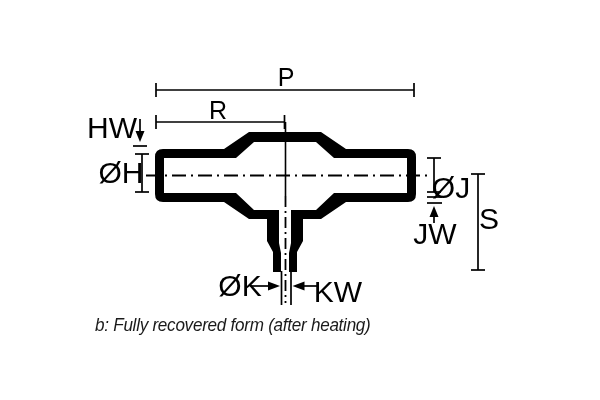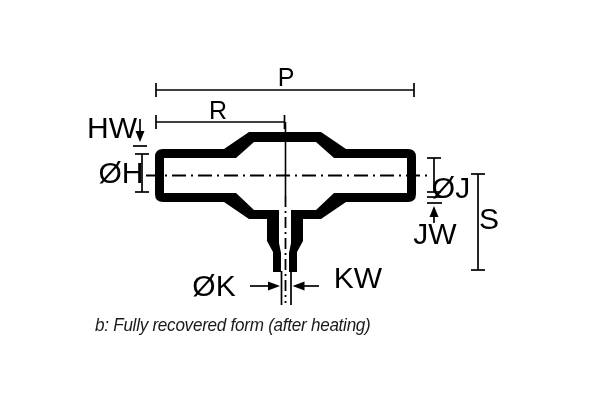--- a/index.html
+++ b/index.html
@@ -124,17 +124,17 @@
     </g>
   </svg>
 
   <div class="dim-label big" style="left:286px; top:77px;">P</div>
   <div class="dim-label big" style="left:218px; top:110px;">R</div>
   <div class="dim-label" style="left:112px; top:128px;">HW</div>
   <div class="dim-label" style="left:121px; top:173px;text-align:center;">ØH</div>
   <div class="dim-label" style="left:451px; top:174px;margin-top:14px;">ØJ</div>
   <div class="dim-label" style="left:435px; top:234px;">JW</div>
   <div class="dim-label" style="left:489px; top:219px;">S</div>
-  <div class="dim-label" style="left:214px; top:286px;text-align:right;">ØK</div>
-  <div class="dim-label" style="left:338px; top:278px;margin-left:20px;">KW</div>
+  <div class="dim-label" style="left:240px; top:286px;text-align:right;">ØK</div>
+  <div class="dim-label" style="left:338px; top:292px;">KW</div>
 
   <div class="caption">b: Fully recovered form (after heating)</div>
 </div>
 
 </body></html>

